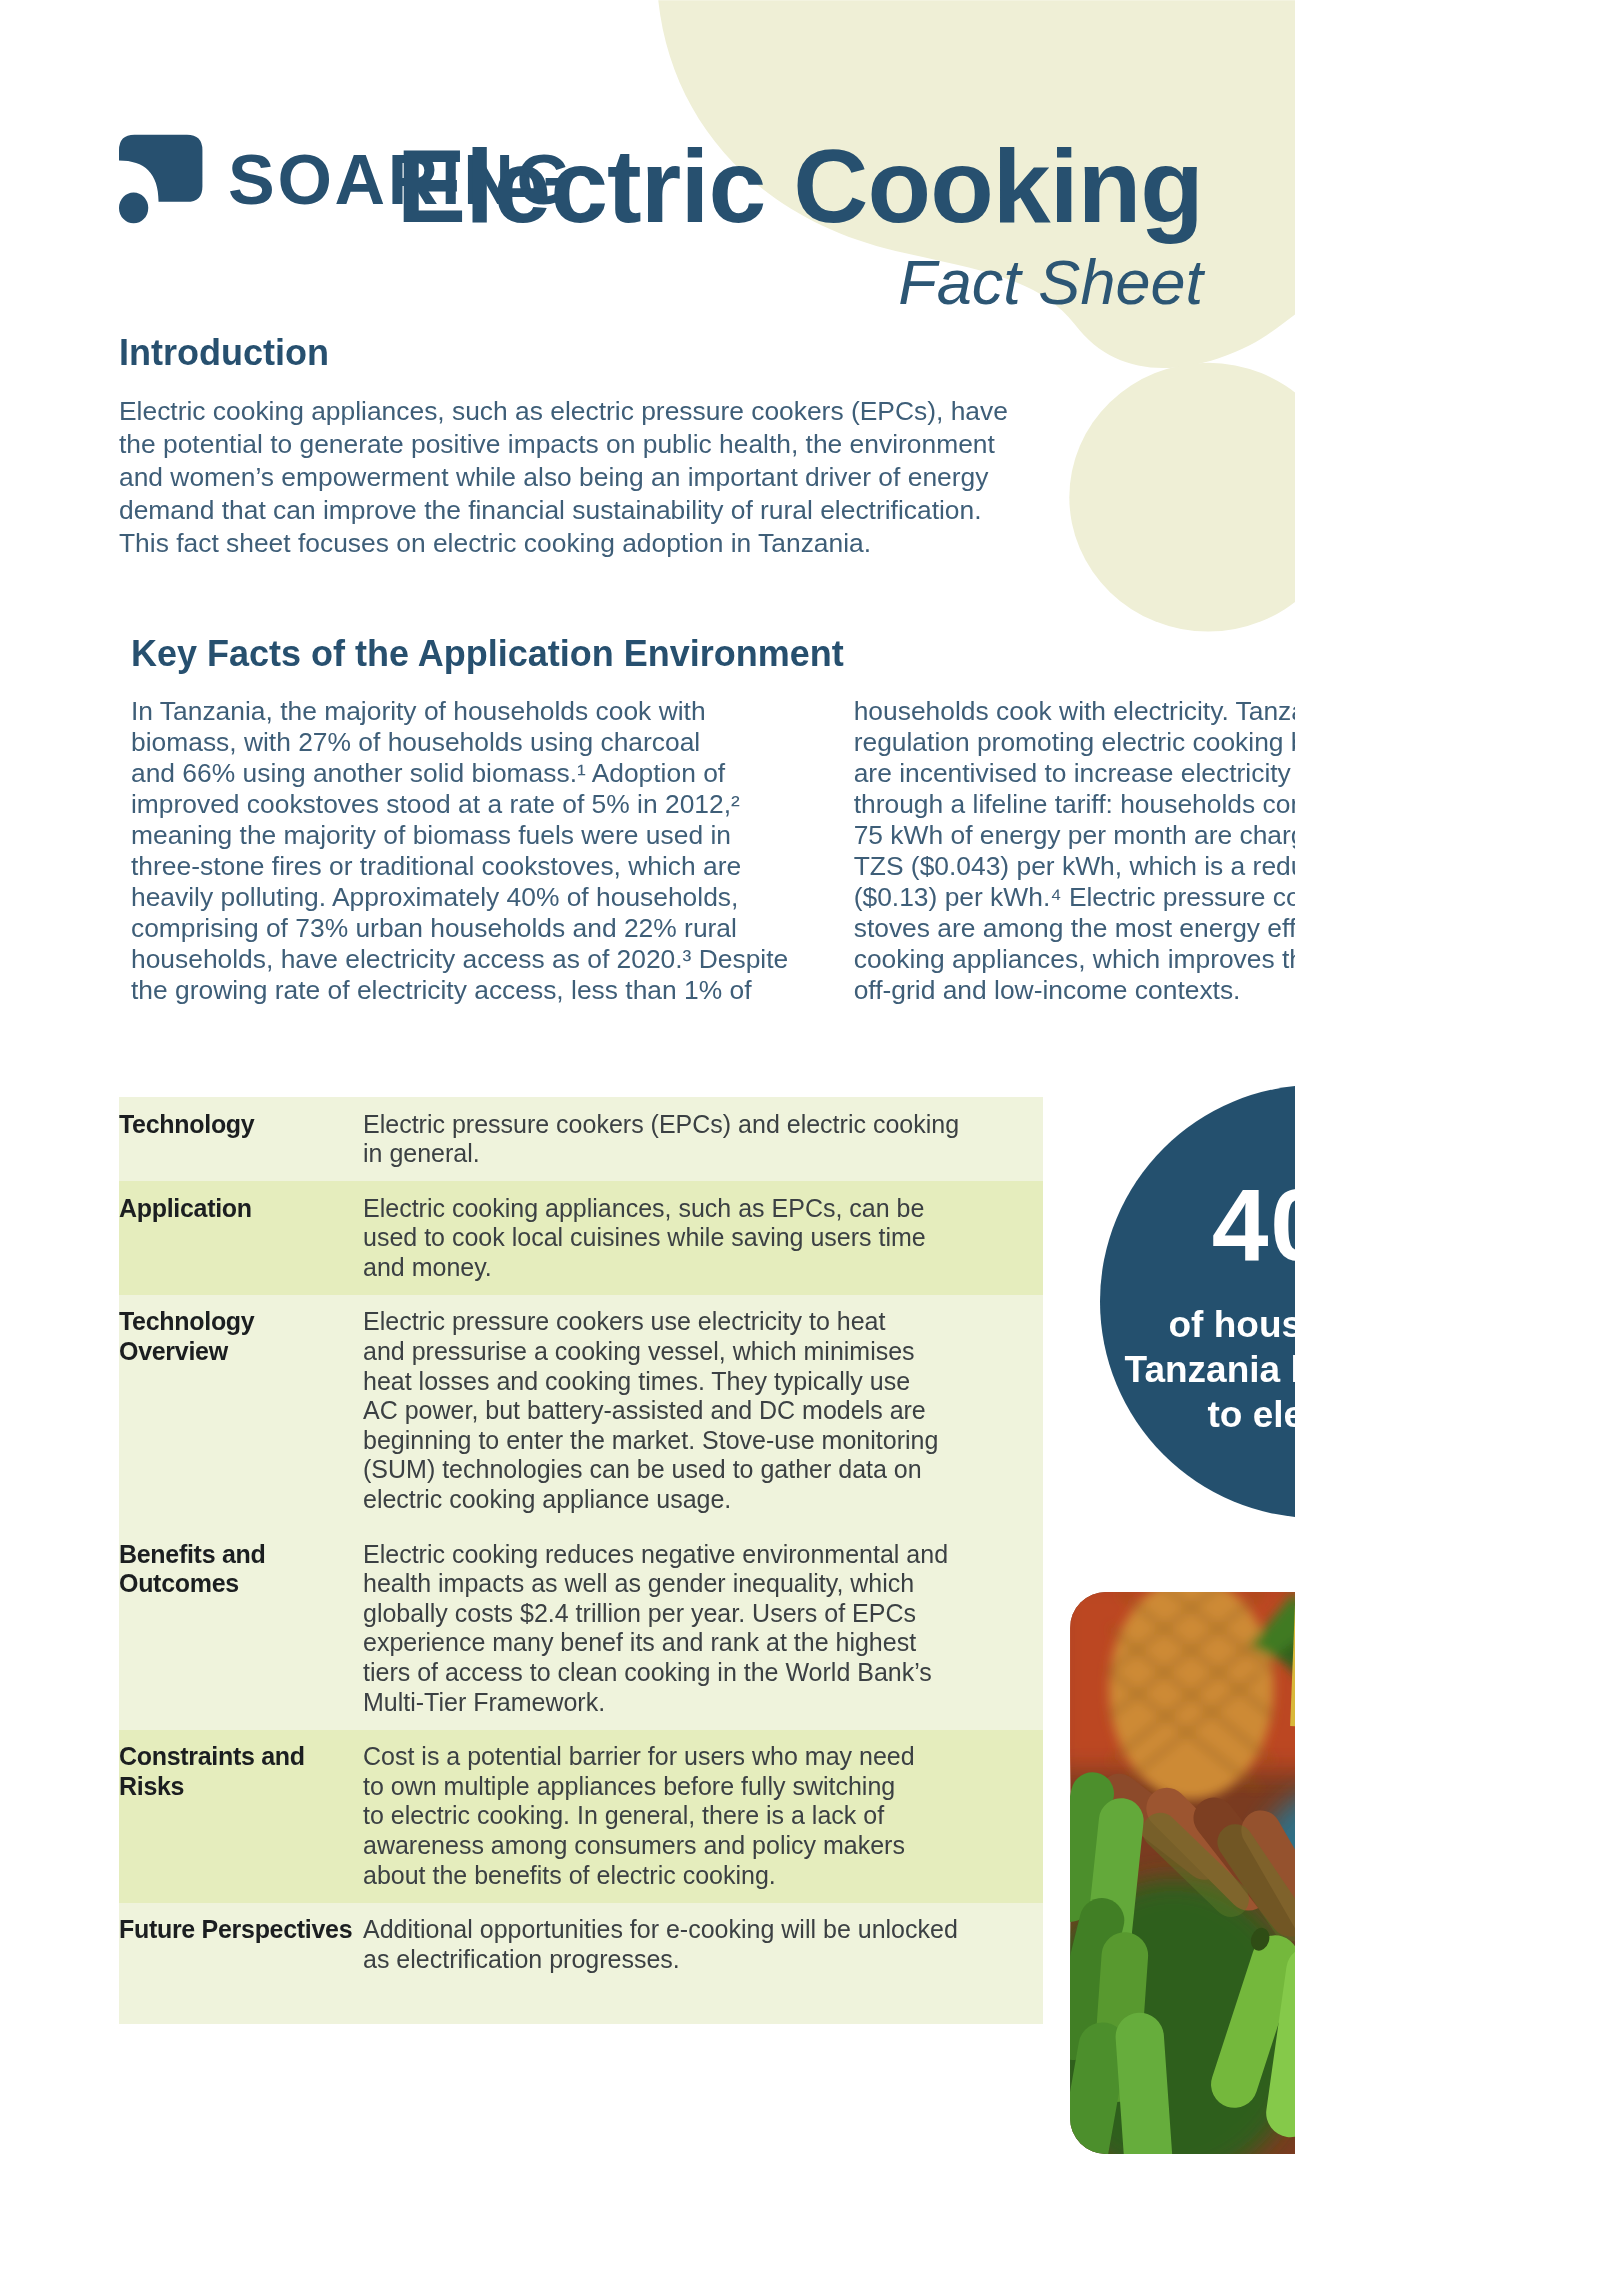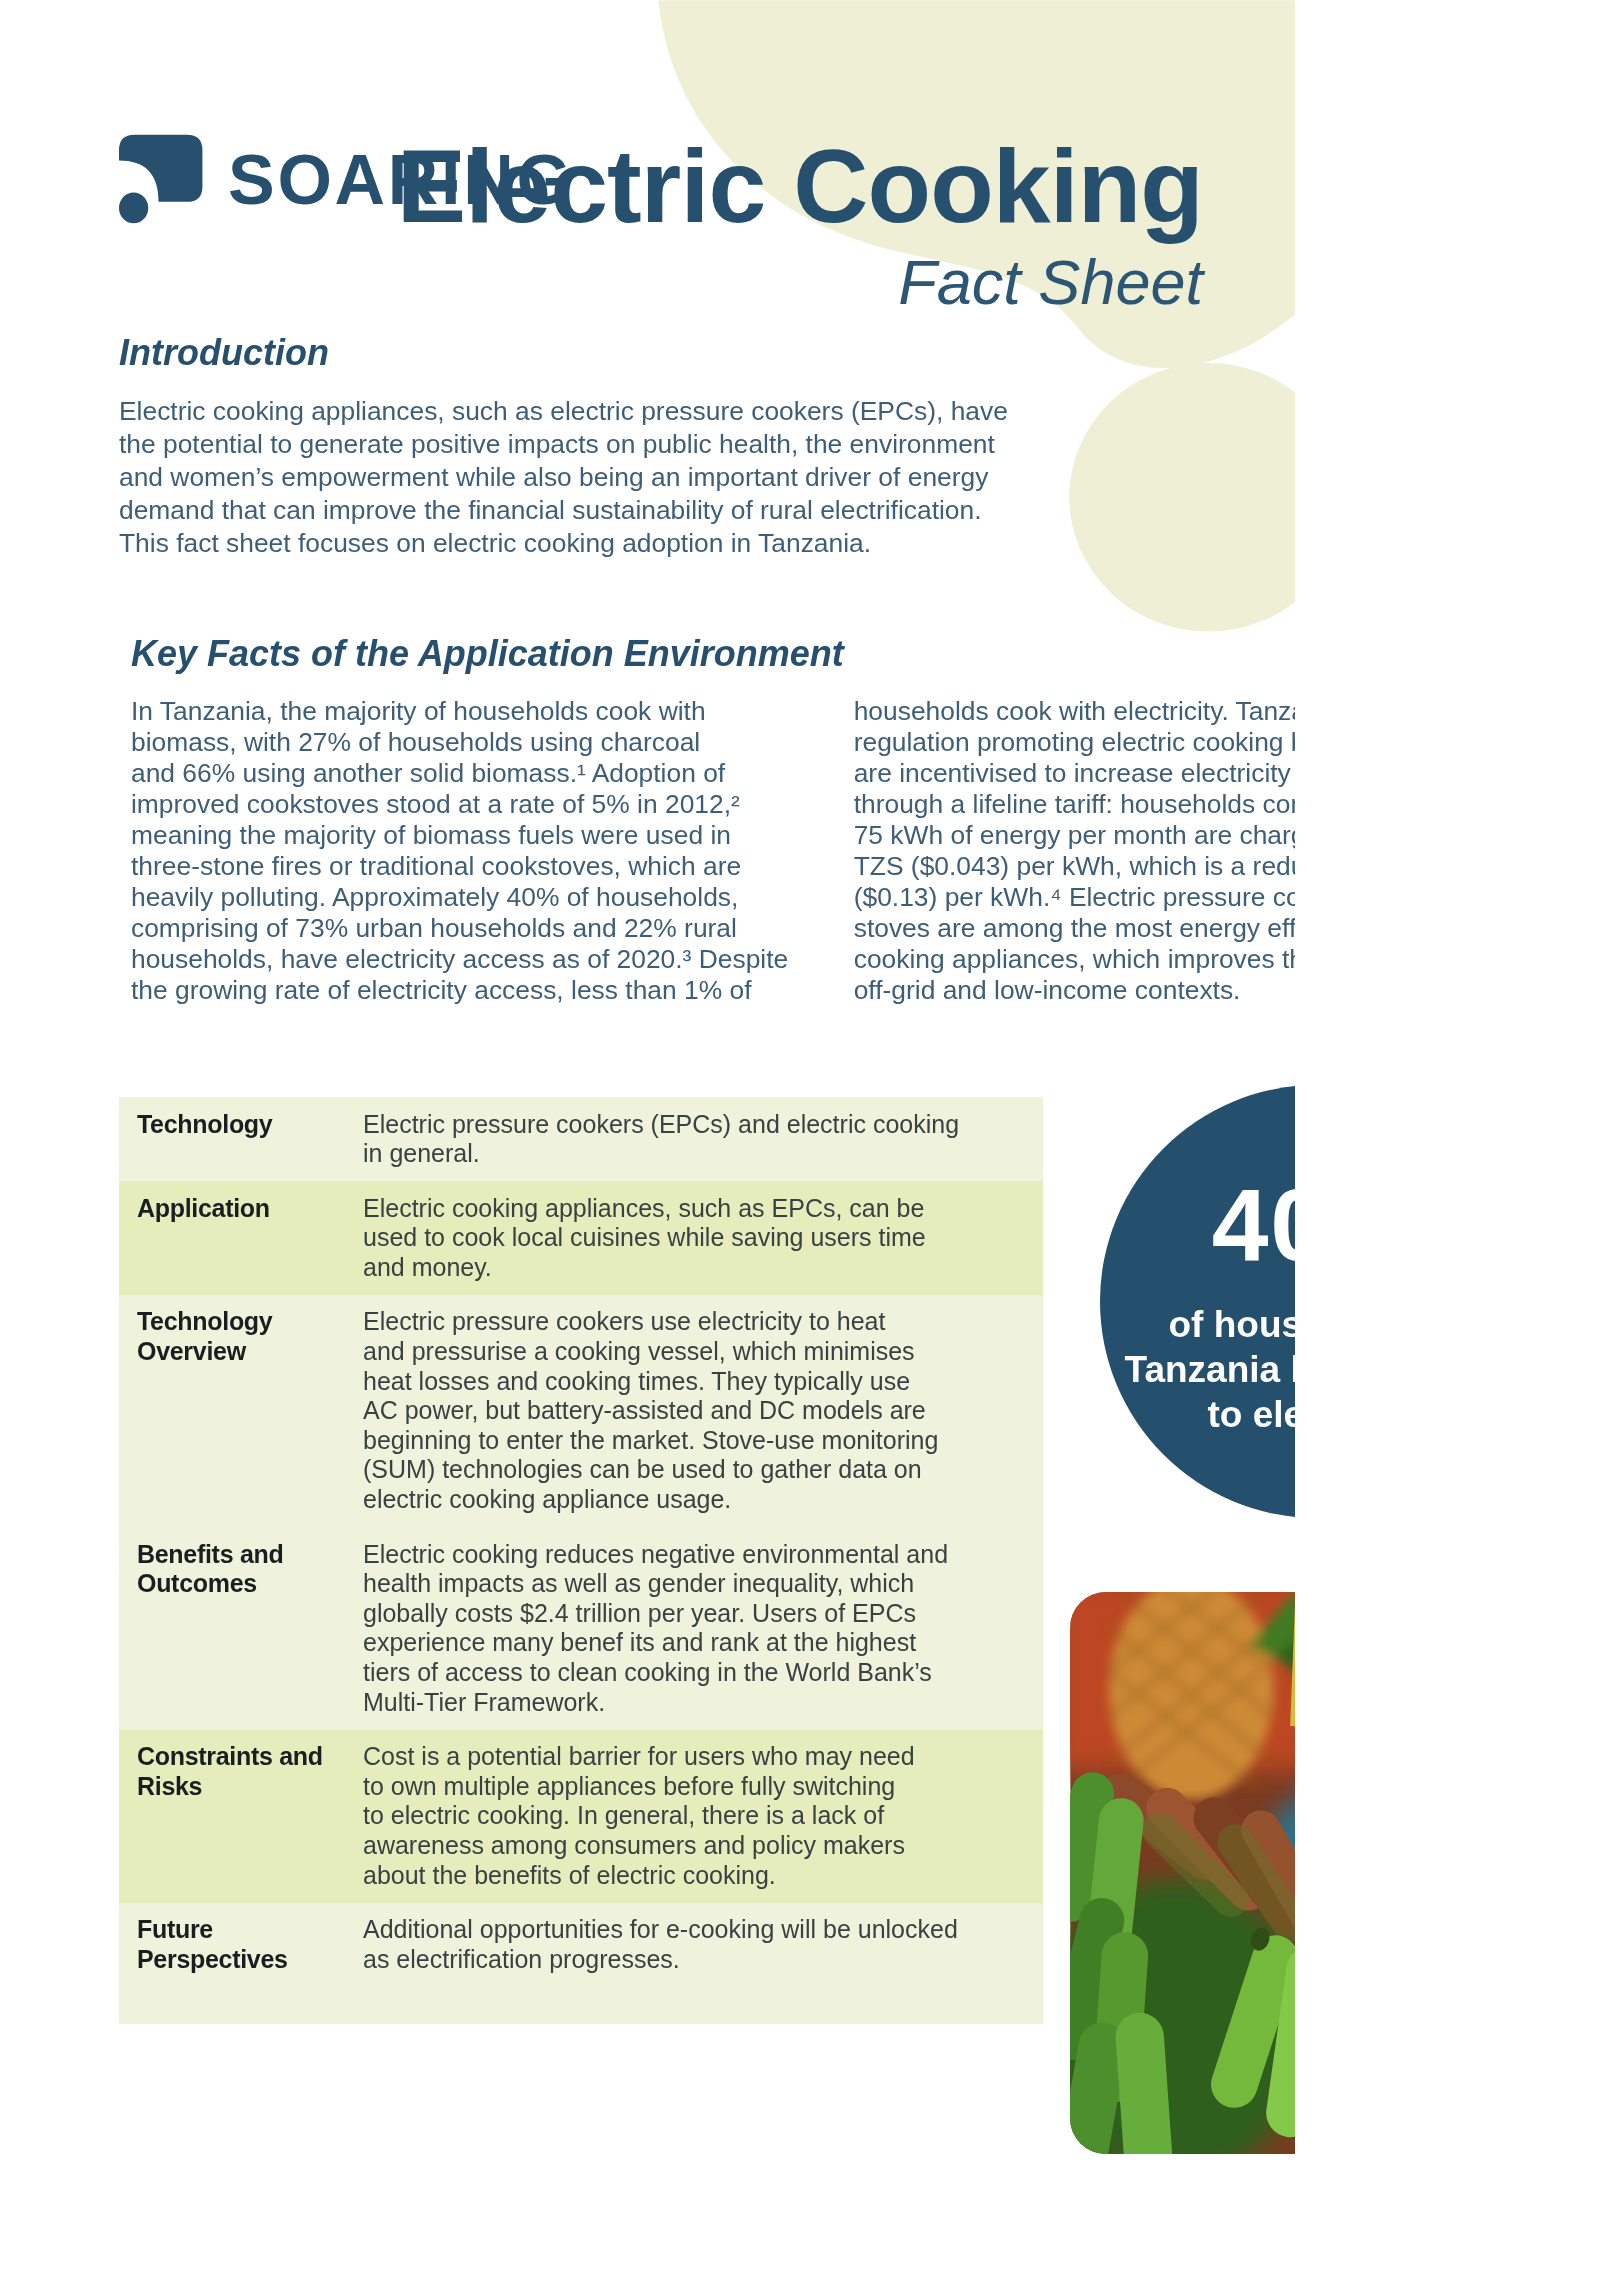--- a/index.html
+++ b/index.html
@@ -14,35 +14,35 @@
   .logo-mark { width:86px; height:91px; }
   .logo-text { font-size:70px; font-weight:700; color:#27506F; letter-spacing:2.7px; }
 
   .title-block { position:absolute; top:133px; right:92px; text-align:right; z-index:2; }
   .page-title { font-size:104px; font-weight:700; color:#27506F; line-height:1.02; letter-spacing:-0.9px; }
   .page-subtitle { font-family:Liberation Sans, sans-serif; font-style:italic; font-size:63px;
     color:#2C5674; margin-top:10px; line-height:1.05; }
 
   
   .intro { position:absolute; left:119px; top:333px; width:1030px; z-index:2; }
-  .section-heading { font-size:36px; line-height:39px; font-weight:700; color:#27506F;font-style:italic; }
+  .section-heading { font-size:36px; line-height:39px; font-weight:700; color:#27506F; }
   .intro-body { margin-top:23px; font-size:26.4px; line-height:33px; color:#3E5E78; white-space:pre-line; }
 
   
   .keyfacts { position:absolute; left:131px; top:634px; width:1442px; z-index:2; }
   .columns { display:flex; gap:10.7px; margin-top:23px; }
   .col { width:712px; font-size:26.4px; line-height:31px; color:#3E5E78; white-space:pre-line; }
 
   
   .fact-table { position:absolute; left:119px; top:1097px; width:924px; z-index:2; }
   .t-row { display:flex; padding:12.5px 0; }
   .t-row.light { background:#EFF3DC; }
   .t-row.dark  { background:#E5EDBD; }
   .t-row.last  { padding-bottom:50px; }
-  .t-label { width:244px; box-sizing:border-box; padding-left:18px; font-size:25px; line-height:29.6px;
+  .t-label { width:244px; box-sizing:border-box; font-size:25px; line-height:29.6px;
     font-weight:700; color:#1B1E20; letter-spacing:-0.3px; white-space:pre-line; }
   .t-value { flex:1; padding-right:39px; font-size:25px; line-height:29.6px; color:#3B4043; white-space:pre-line; }
 
   
   .stat-circle { position:absolute; left:1100px; top:1085px; width:433px; height:433px; border-radius:50%;
     background:#24506E; color:#ffffff; display:flex; flex-direction:column; align-items:center;
     justify-content:center; text-align:center; z-index:2; }
   .stat-value { font-size:102px; font-weight:700; letter-spacing:1.8px; }
   .stat-caption { margin-top:18px; font-size:37px; font-weight:700; line-height:45px; white-space:pre-line; }
 

